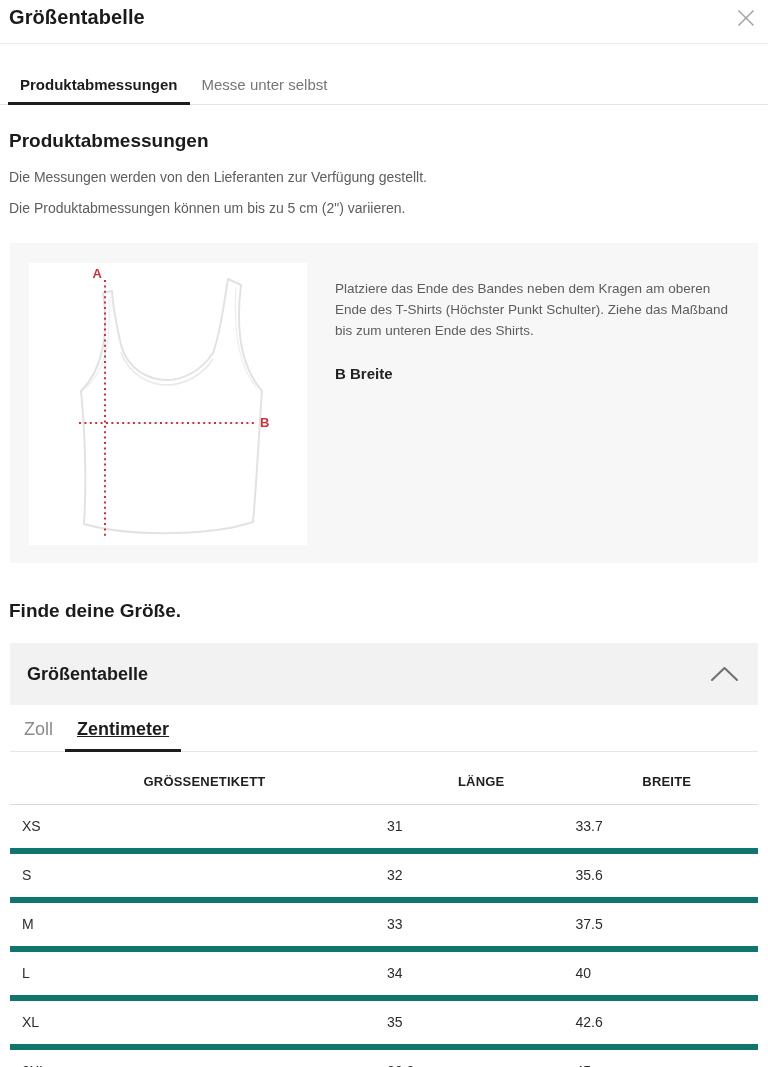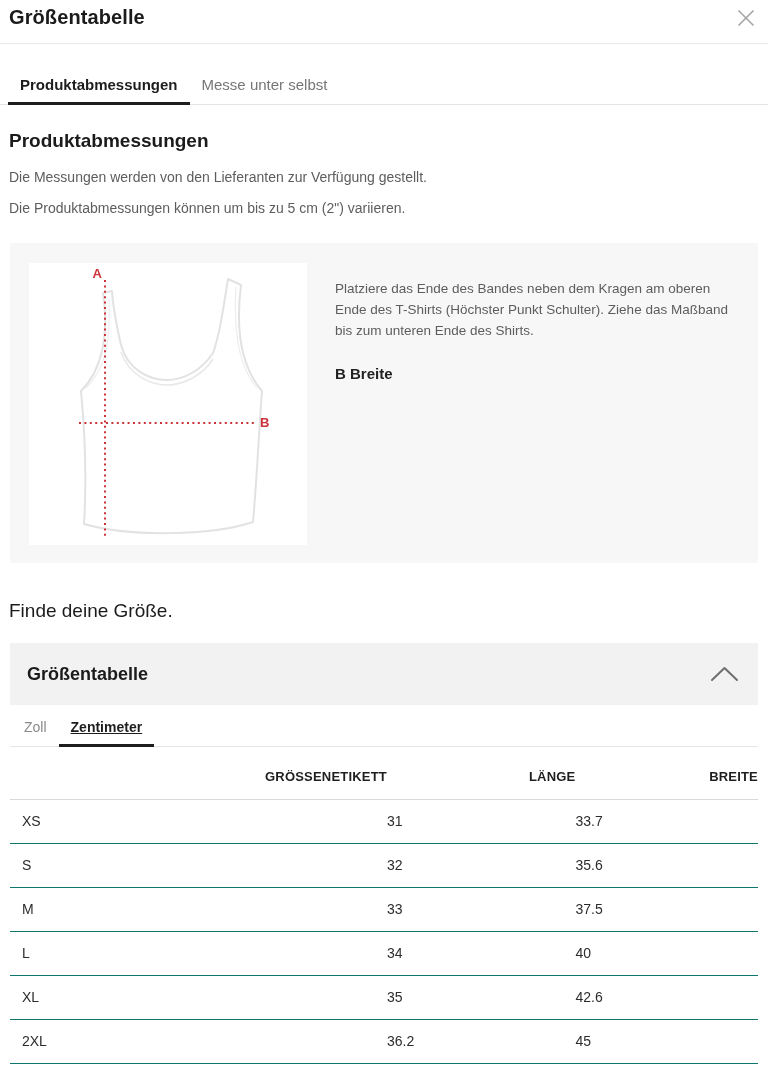--- a/index.html
+++ b/index.html
@@ -101,21 +101,21 @@
     font-size: 13.5px;
     line-height: 21px;
     color: #5d5d5d;
   }
 
   
   .find-size-heading {
     margin-top: 37px;
     padding-left: 9px;
     font-size: 19px;
-    font-weight: 400;
+    font-weight: 700;
     color: #1b1b1b;
   }
 
   
   .size-chart { margin: 21px 10px 0 10px; }
   .accordion-header {
     background: #f2f2f2;
     height: 62px;
     display: flex;
     align-items: center;
@@ -130,51 +130,51 @@
   .accordion-chevron { margin-left: auto; display: flex; align-items: center; }
 
   .unit-tabs {
     display: flex;
     padding-left: 2px;
     border-bottom: 1px solid #e6e6e6;
     margin-top: 8px;
   }
   .unit-tab {
     padding: 6px 12px 9px 12px;
-    font-size: 14px;
+    font-size: 18px;
     color: #8a8a8a;
     cursor: pointer;
     border-bottom: 3px solid transparent;
     margin-bottom: -1px;
   }
   .unit-tab.active {
     color: #1d1d1d;
     font-weight: 700;
     border-bottom-color: #1d1d1d;
     text-decoration: underline;
   }
 
   table.size-table {
     width: 100%;
     border-collapse: collapse;
   }
   table.size-table th {
-    text-align: right;
+    text-align: center;
     font-size: 13px;
     font-weight: 700;
     color: #1f1f1f;
     letter-spacing: 0.2px;
     padding: 22px 0 15px 0;
     border-bottom: 1px solid #d9d9d9;
   }
   table.size-table td {
     font-size: 14px;
     color: #2c2c2c;
     padding: 13px 0 14px 0;
-    border-bottom: 1px solid #0f766e;
+    border-bottom: 6px solid #0f766e;
   }
   table.size-table th:first-child,
   table.size-table td:first-child { padding-left: 12px; width: 50.4%; }
   table.size-table th:nth-child(2),
   table.size-table td:nth-child(2) { width: 25.2%; }
 </style>
 </head>
 <body>
 
 <div class="modal-header">

